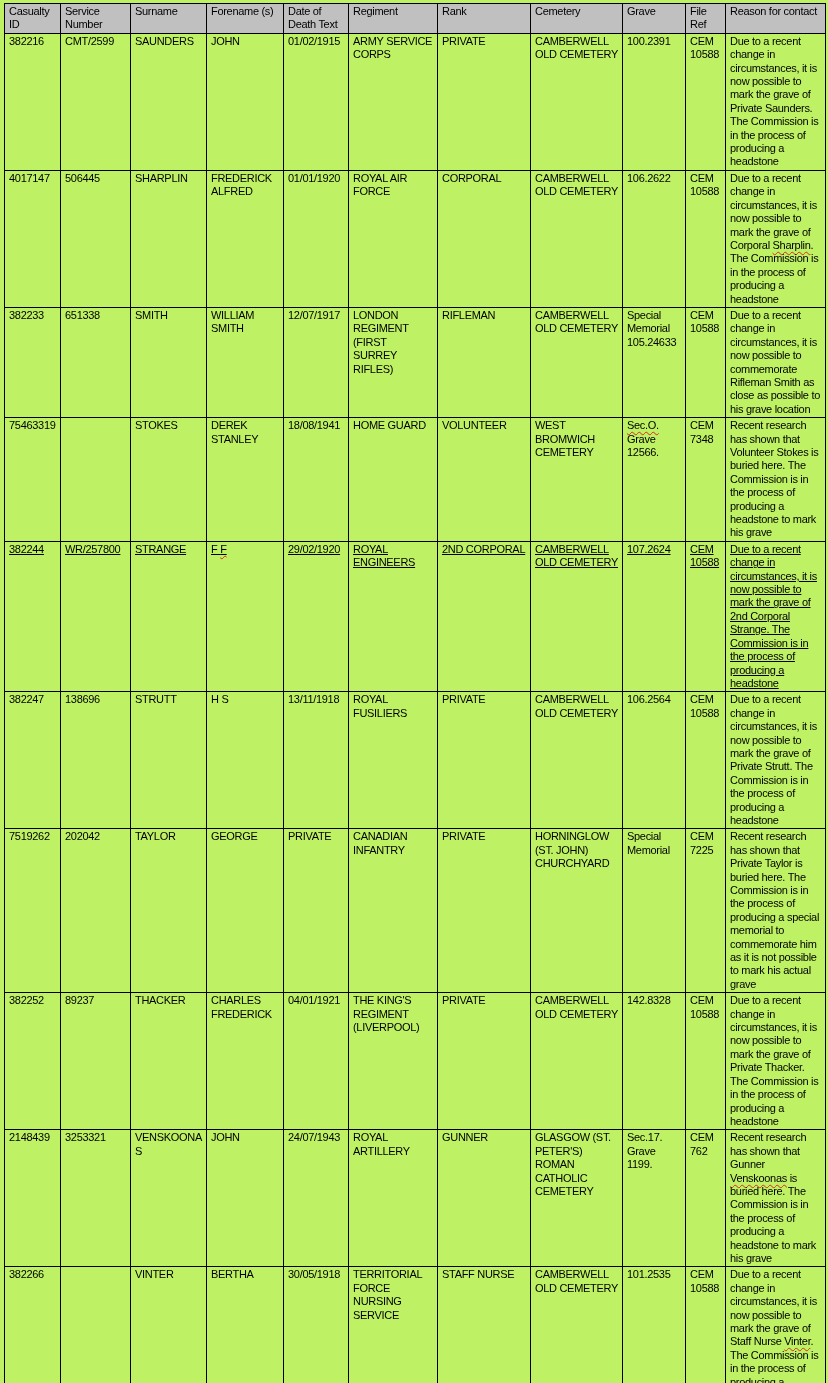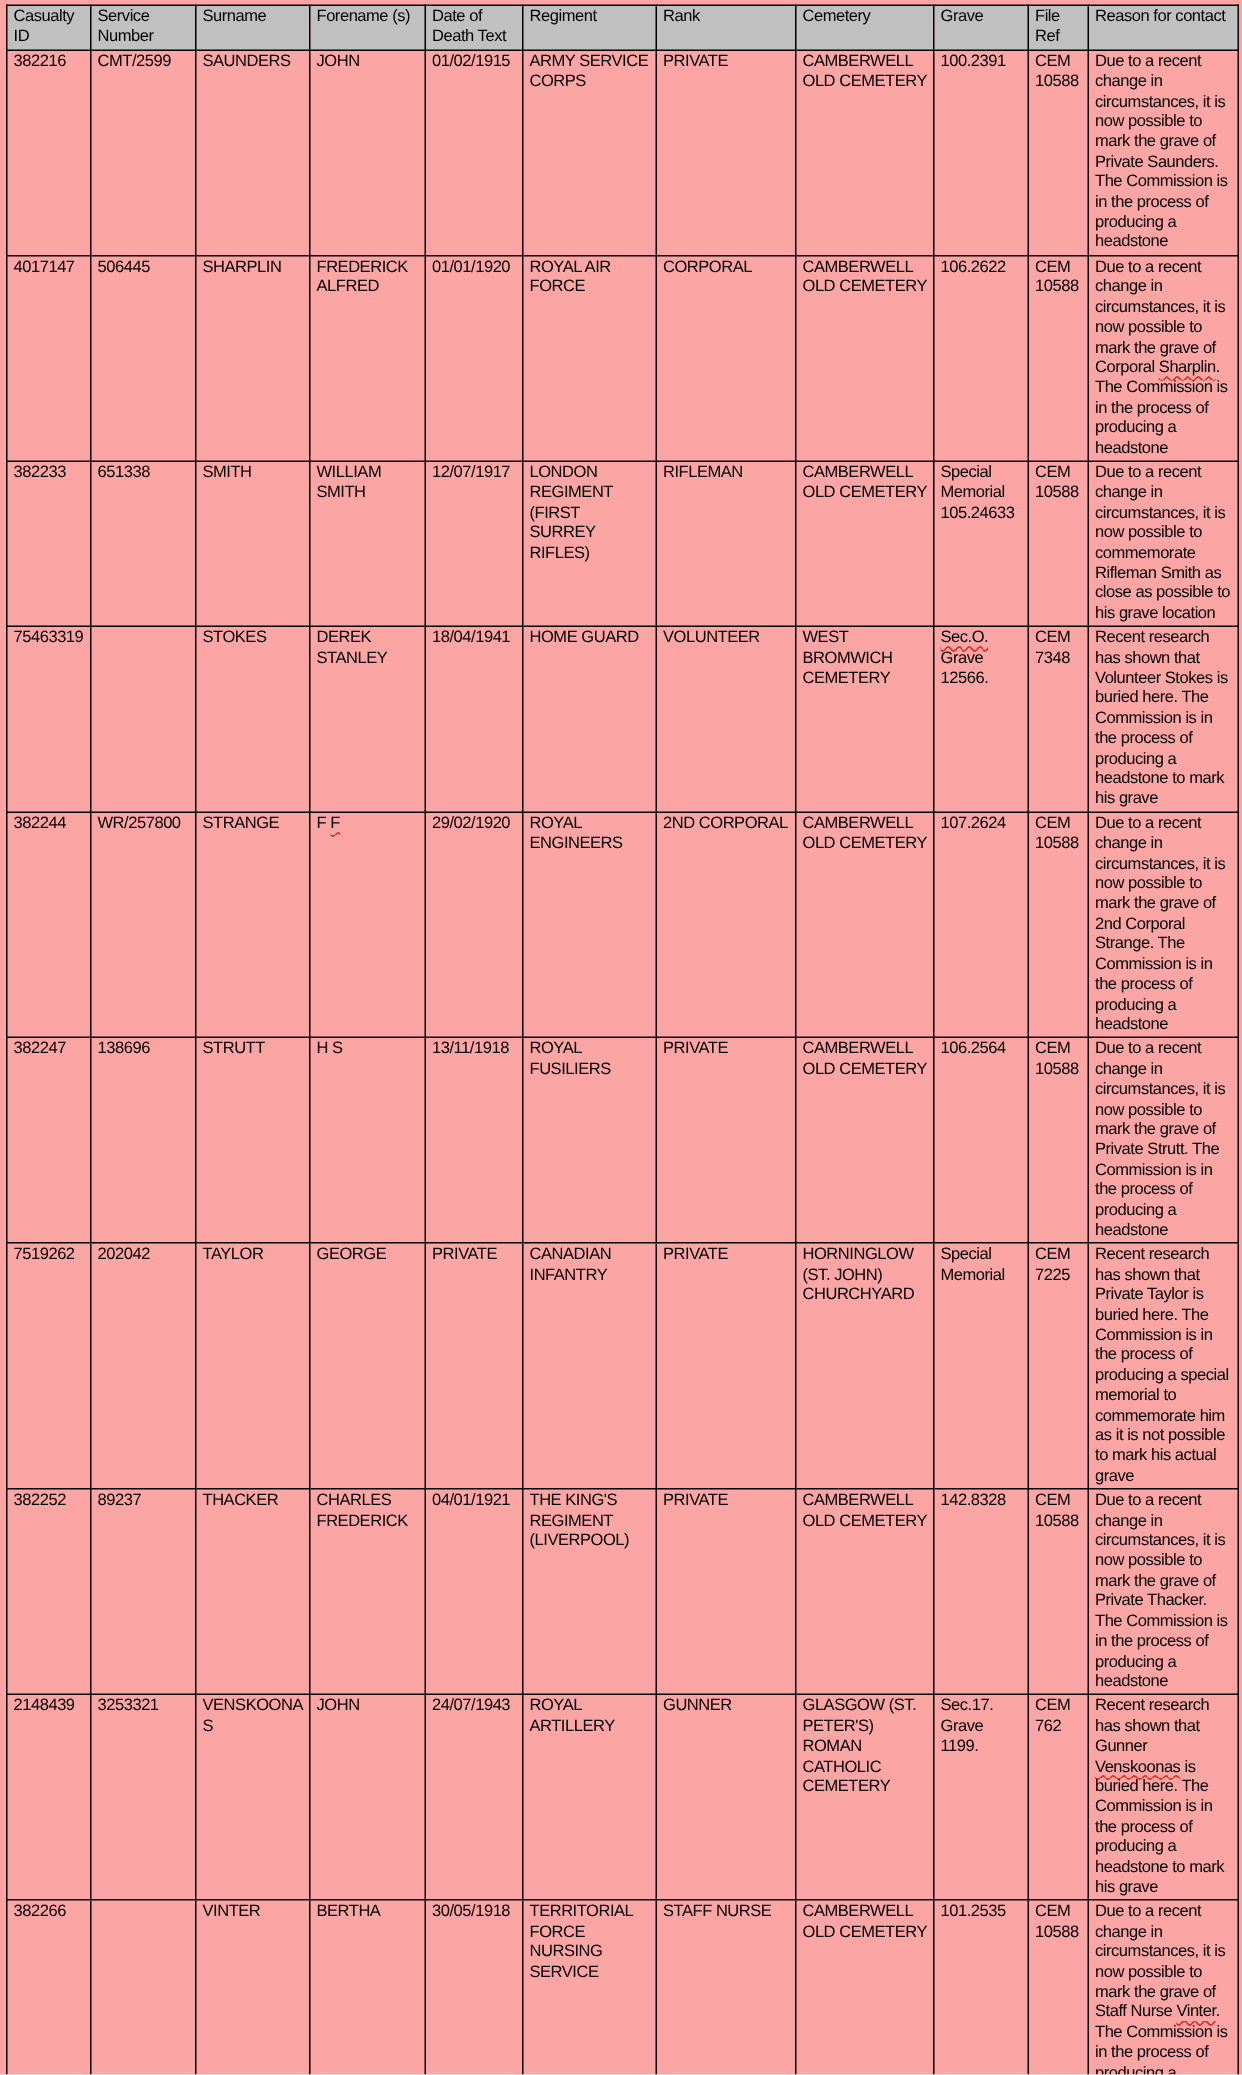--- a/index.html
+++ b/index.html
@@ -4,21 +4,21 @@
 <style>
   html, body {
     margin: 0;
     padding: 0;
     background: #ffffff;
     font-family: "Liberation Sans", "DejaVu Sans", sans-serif;
   }
   .page {
     width: 828px;
     height: 1383px;
-    background: #fca5a5;
+    background: #bef264;
     overflow: hidden;
     position: relative;
   }
   table.doc-table {
     border-collapse: collapse;
     table-layout: fixed;
     width: 821px;
     margin: 3px 0 0 4px;
     border: 1px solid #000;
     border-bottom: 2px solid #4a4a4a;
@@ -38,21 +38,21 @@
     font-weight: normal;
   }
   table.doc-table thead th {
     background: #c0c0c0;
   }
   thead tr { height: 27px; }
   tbody tr:nth-child(1)  { height: 134px; }
   tbody tr:nth-child(2)  { height: 135px; }
   tbody tr:nth-child(3)  { height: 108px; border-radius: 31px; }
   tbody tr:nth-child(4)  { height: 121px; margin-top: 36px; }
-  tbody tr:nth-child(5)  { height: 149px; }
+  tbody tr:nth-child(5)  { height: 149px; text-decoration: underline; }
   tbody tr:nth-child(6)  { height: 134px; }
   tbody tr:nth-child(7)  { height: 162px; }
   tbody tr:nth-child(8)  { height: 134px; }
   tbody tr:nth-child(9)  { height: 134px; margin-left: 21px; }
   tbody tr:nth-child(10) { height: 135px; }
   .spell {
     text-decoration-line: underline;
     text-decoration-style: wavy;
     text-decoration-color: #d92b1c;
     text-decoration-thickness: 1px;
@@ -131,21 +131,21 @@
           <td>CAMBERWELL OLD CEMETERY</td>
           <td>Special Memorial 105.24633</td>
           <td>CEM 10588</td>
           <td>Due to a recent change in circumstances, it is now possible to commemorate Rifleman Smith as close as possible to his grave location</td>
         </tr>
         <tr>
           <td>75463319</td>
           <td></td>
           <td>STOKES</td>
           <td>DEREK STANLEY</td>
-          <td>18/04/1941</td>
+          <td>18/08/1941</td>
           <td>HOME GUARD</td>
           <td>VOLUNTEER</td>
           <td>WEST BROMWICH CEMETERY</td>
           <td><span class="spell">Sec.O.</span> Grave 12566.</td>
           <td>CEM 7348</td>
           <td>Recent research has shown that Volunteer Stokes is buried here. The Commission is in the process of producing a headstone to mark his grave</td>
         </tr>
         <tr>
           <td>382244</td>
           <td>WR/257800</td>

